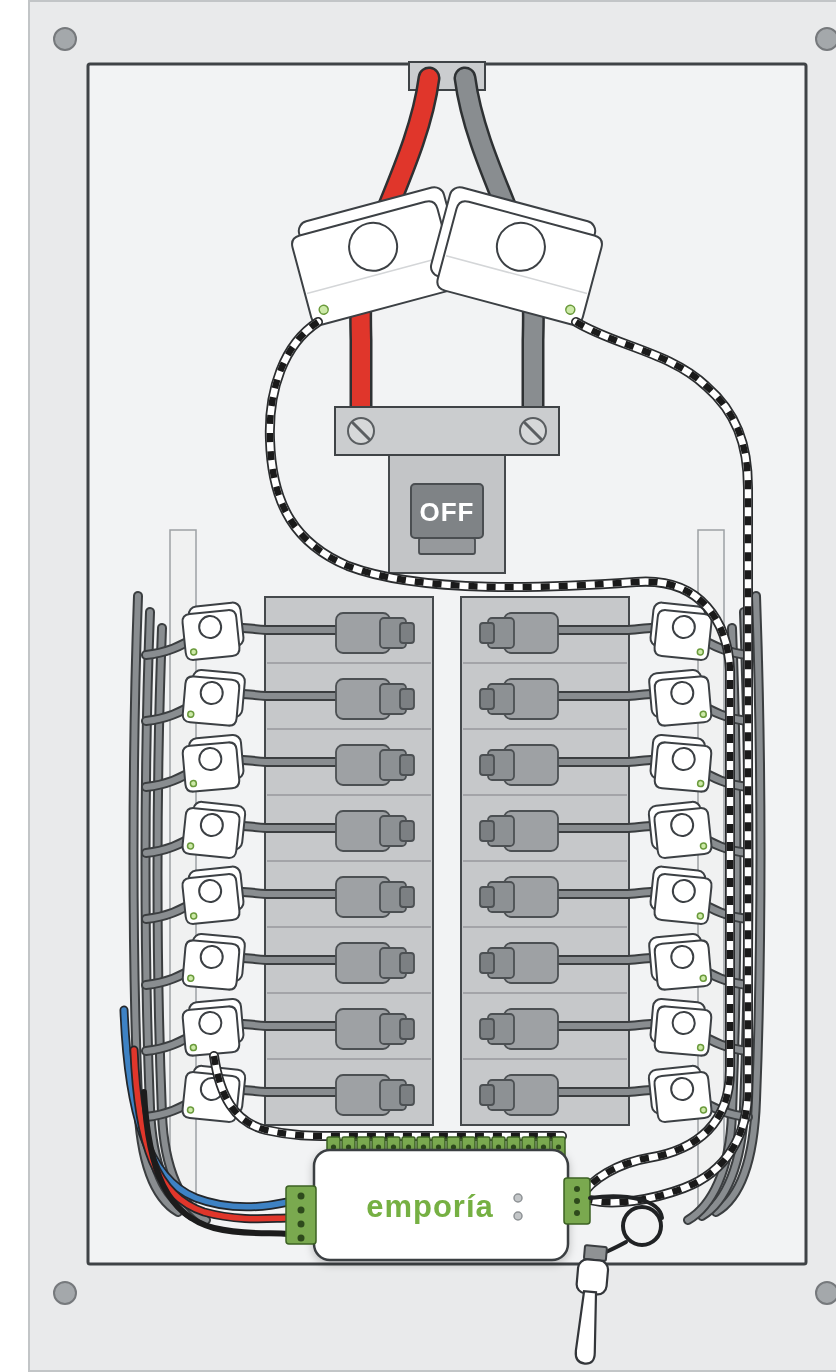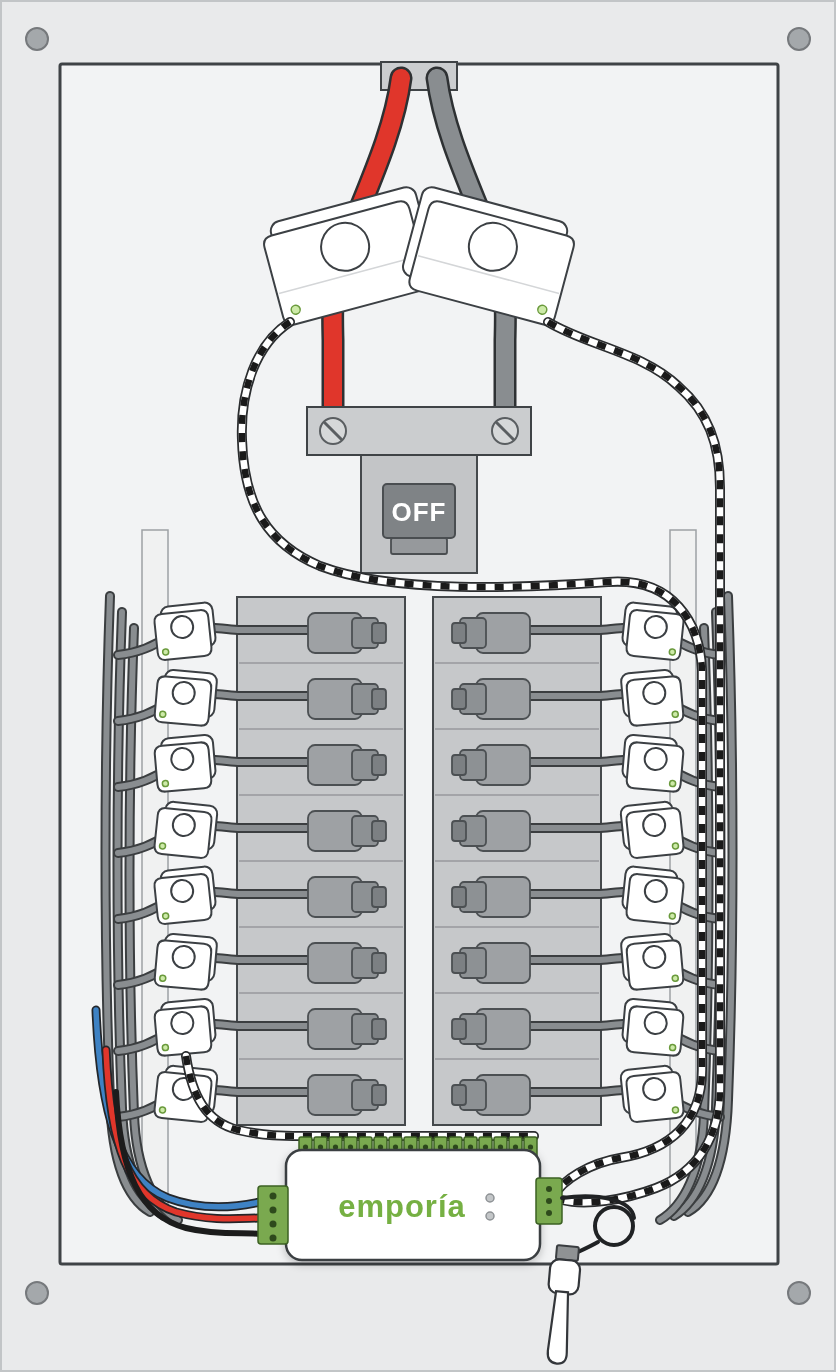--- a/index.html
+++ b/index.html
@@ -1,17 +1,17 @@
 <!DOCTYPE html>
 <html style="--hot-wire-red: #e0362b; --neutral-wire-gray: #898d90; --brand-green: #76b043; --ct-lead-black: #1a1a1a; --panel-gray: #e9eaeb; --breaker-gray: #9ea1a4; --accent-wire-blue: #3e82c4;"><head>
 <meta charset="utf-8">
 <title>Diagram</title>
 <style>
   html,body{margin:0;padding:0;background:#fff;}
-  .stage{width:696px;height:1372px;position:relative;font-family:"Liberation Sans",sans-serif;}
+  .stage{width:696px;height:1372px;position:relative;font-family:"Liberation Sans",sans-serif;padding-left:28px;}
   svg{display:block;}
   text{font-family:"Liberation Sans",sans-serif;}
 
   .bgplate{fill:var(--panel-gray,#e9eaeb);stroke:#c2c5c7;stroke-width:2;}
   .screw{fill:#a4a8ab;stroke:#76797c;stroke-width:2;}
   .inner{fill:#f2f3f4;stroke:#3f4346;stroke-width:3;}
   .conduit{fill:#cbcdcf;stroke:#3f4346;stroke-width:2;}
   .rail{fill:#f0f1f1;stroke:#9da1a4;stroke-width:1.5;}
   .bpanel{fill:#c6c8ca;stroke:#45494c;stroke-width:2;}
   .divline{stroke:#97999c;stroke-width:1.5;}

